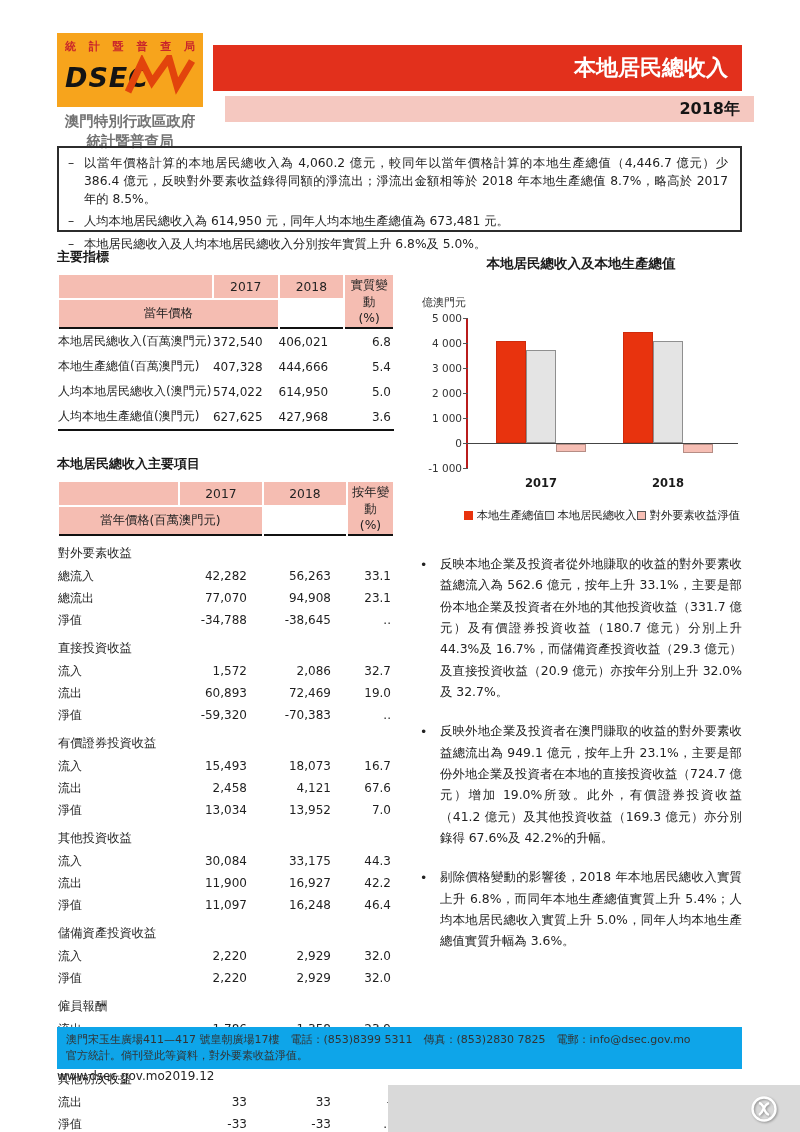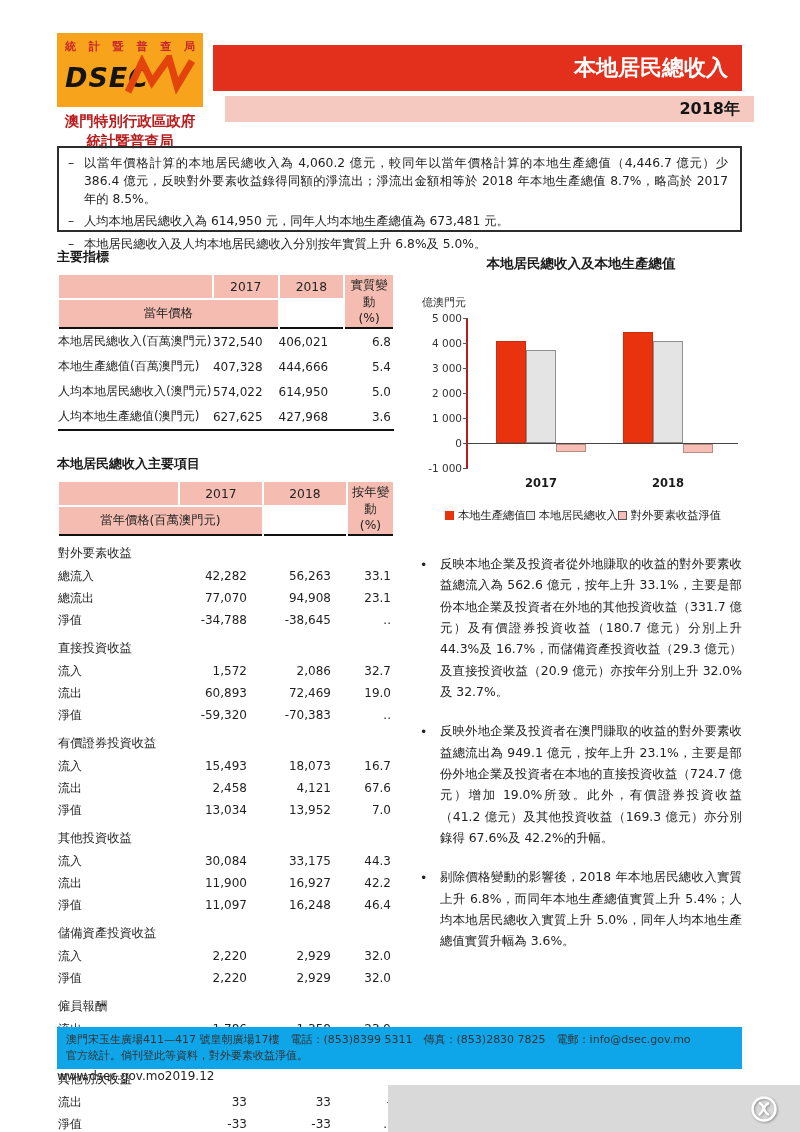--- a/index.html
+++ b/index.html
@@ -6,21 +6,21 @@
   body{background:#fff;}
   .page{position:relative;width:800px;height:1132px;background:#fff;overflow:hidden;
         font-family:"DejaVu Sans","Liberation Sans",sans-serif;color:#333;}
   
   .logo-box{position:absolute;left:57px;top:33px;width:146px;height:74px;background:#f7a41c;
             box-sizing:border-box;padding:6px 8px 4px 8px;}
   .logo-top{display:flex;justify-content:space-between;color:#c9252b;font-weight:bold;font-size:11px;}
   .logo-dsec{font-size:27px;font-weight:bold;font-style:italic;color:#141414;letter-spacing:1px;margin-top:8px;}
   .logo-zigzag{position:absolute;right:6px;top:22px;}
   .org-lines{position:absolute;left:57px;top:112px;width:146px;text-align:center;
-             font-weight:bold;font-size:14.5px;color:#b91c1c;line-height:1.35;}
+             font-weight:bold;font-size:14.5px;color:#737373;line-height:1.35;}
   .title-bar{position:absolute;left:213px;top:45px;width:529px;height:46px;background:#e2301c;
              color:#fff;font-size:22px;font-weight:bold;display:flex;align-items:center;
              justify-content:flex-end;padding-right:14px;box-sizing:border-box;}
   .year-bar{position:absolute;left:225px;top:96px;width:529px;height:26px;background:#f5c8c0;
             color:#141414;font-size:16px;font-weight:bold;display:flex;align-items:center;
             justify-content:flex-end;padding-right:14px;box-sizing:border-box;}
   
   .summary-box{position:absolute;left:57px;top:146px;width:685px;height:86px;border:2px solid #2c2c2c;
                box-sizing:border-box;padding:7px 12px 0 9px;}
   .summary-box .li{display:grid;grid-template-columns:16px 1fr;font-size:12.3px;line-height:1.45;
@@ -46,21 +46,21 @@
   
   .chart-title{text-align:center;font-size:13.5px;font-weight:bold;color:#1a1a1a;margin-bottom:22px;}
   .chart-unit{font-size:11px;color:#333;margin:0 0 8px 2px;}
   .chart-wrap{margin-left:46px;position:relative;width:270px;height:176px;}
   .plot{position:relative;width:270px;height:150px;border-left:2px solid #b91c1c;}
   .ytick-label{position:absolute;left:-46px;width:40px;text-align:right;font-size:10.5px;color:#333;}
   .ytick-mark{position:absolute;left:-5px;width:5px;height:1px;background:#555;}
   .zero-line{position:absolute;left:0;width:100%;height:1px;background:#444;}
   .bar{position:absolute;box-sizing:border-box;}
   .xlabel{position:absolute;width:60px;text-align:center;font-size:11.5px;font-weight:bold;color:#1a1a1a;}
-  .legend{display:flex;justify-content:center;margin:14px 2px 0 6px;}
+  .legend{display:flex;justify-content:flex-end;margin:14px 2px 0 6px;}
   .legend-item{display:flex;align-items:center;gap:4px;font-size:11.3px;color:#222;}
   .legend-swatch{width:9px;height:9px;display:inline-block;box-sizing:border-box;}
   
   .analysis{margin-top:30px;}
   .analysis .li{display:grid;grid-template-columns:20px 1fr;font-size:12.4px;line-height:1.72;
                 text-align:justify;margin-bottom:18px;color:#222;}
   .analysis .marker{padding-top:1px;}
   
   .footer-band{position:absolute;left:57px;top:1027px;width:685px;box-sizing:border-box;
                background:#0ea5e9;padding:5px 9px;font-size:11px;line-height:1.45;color:#333;}

